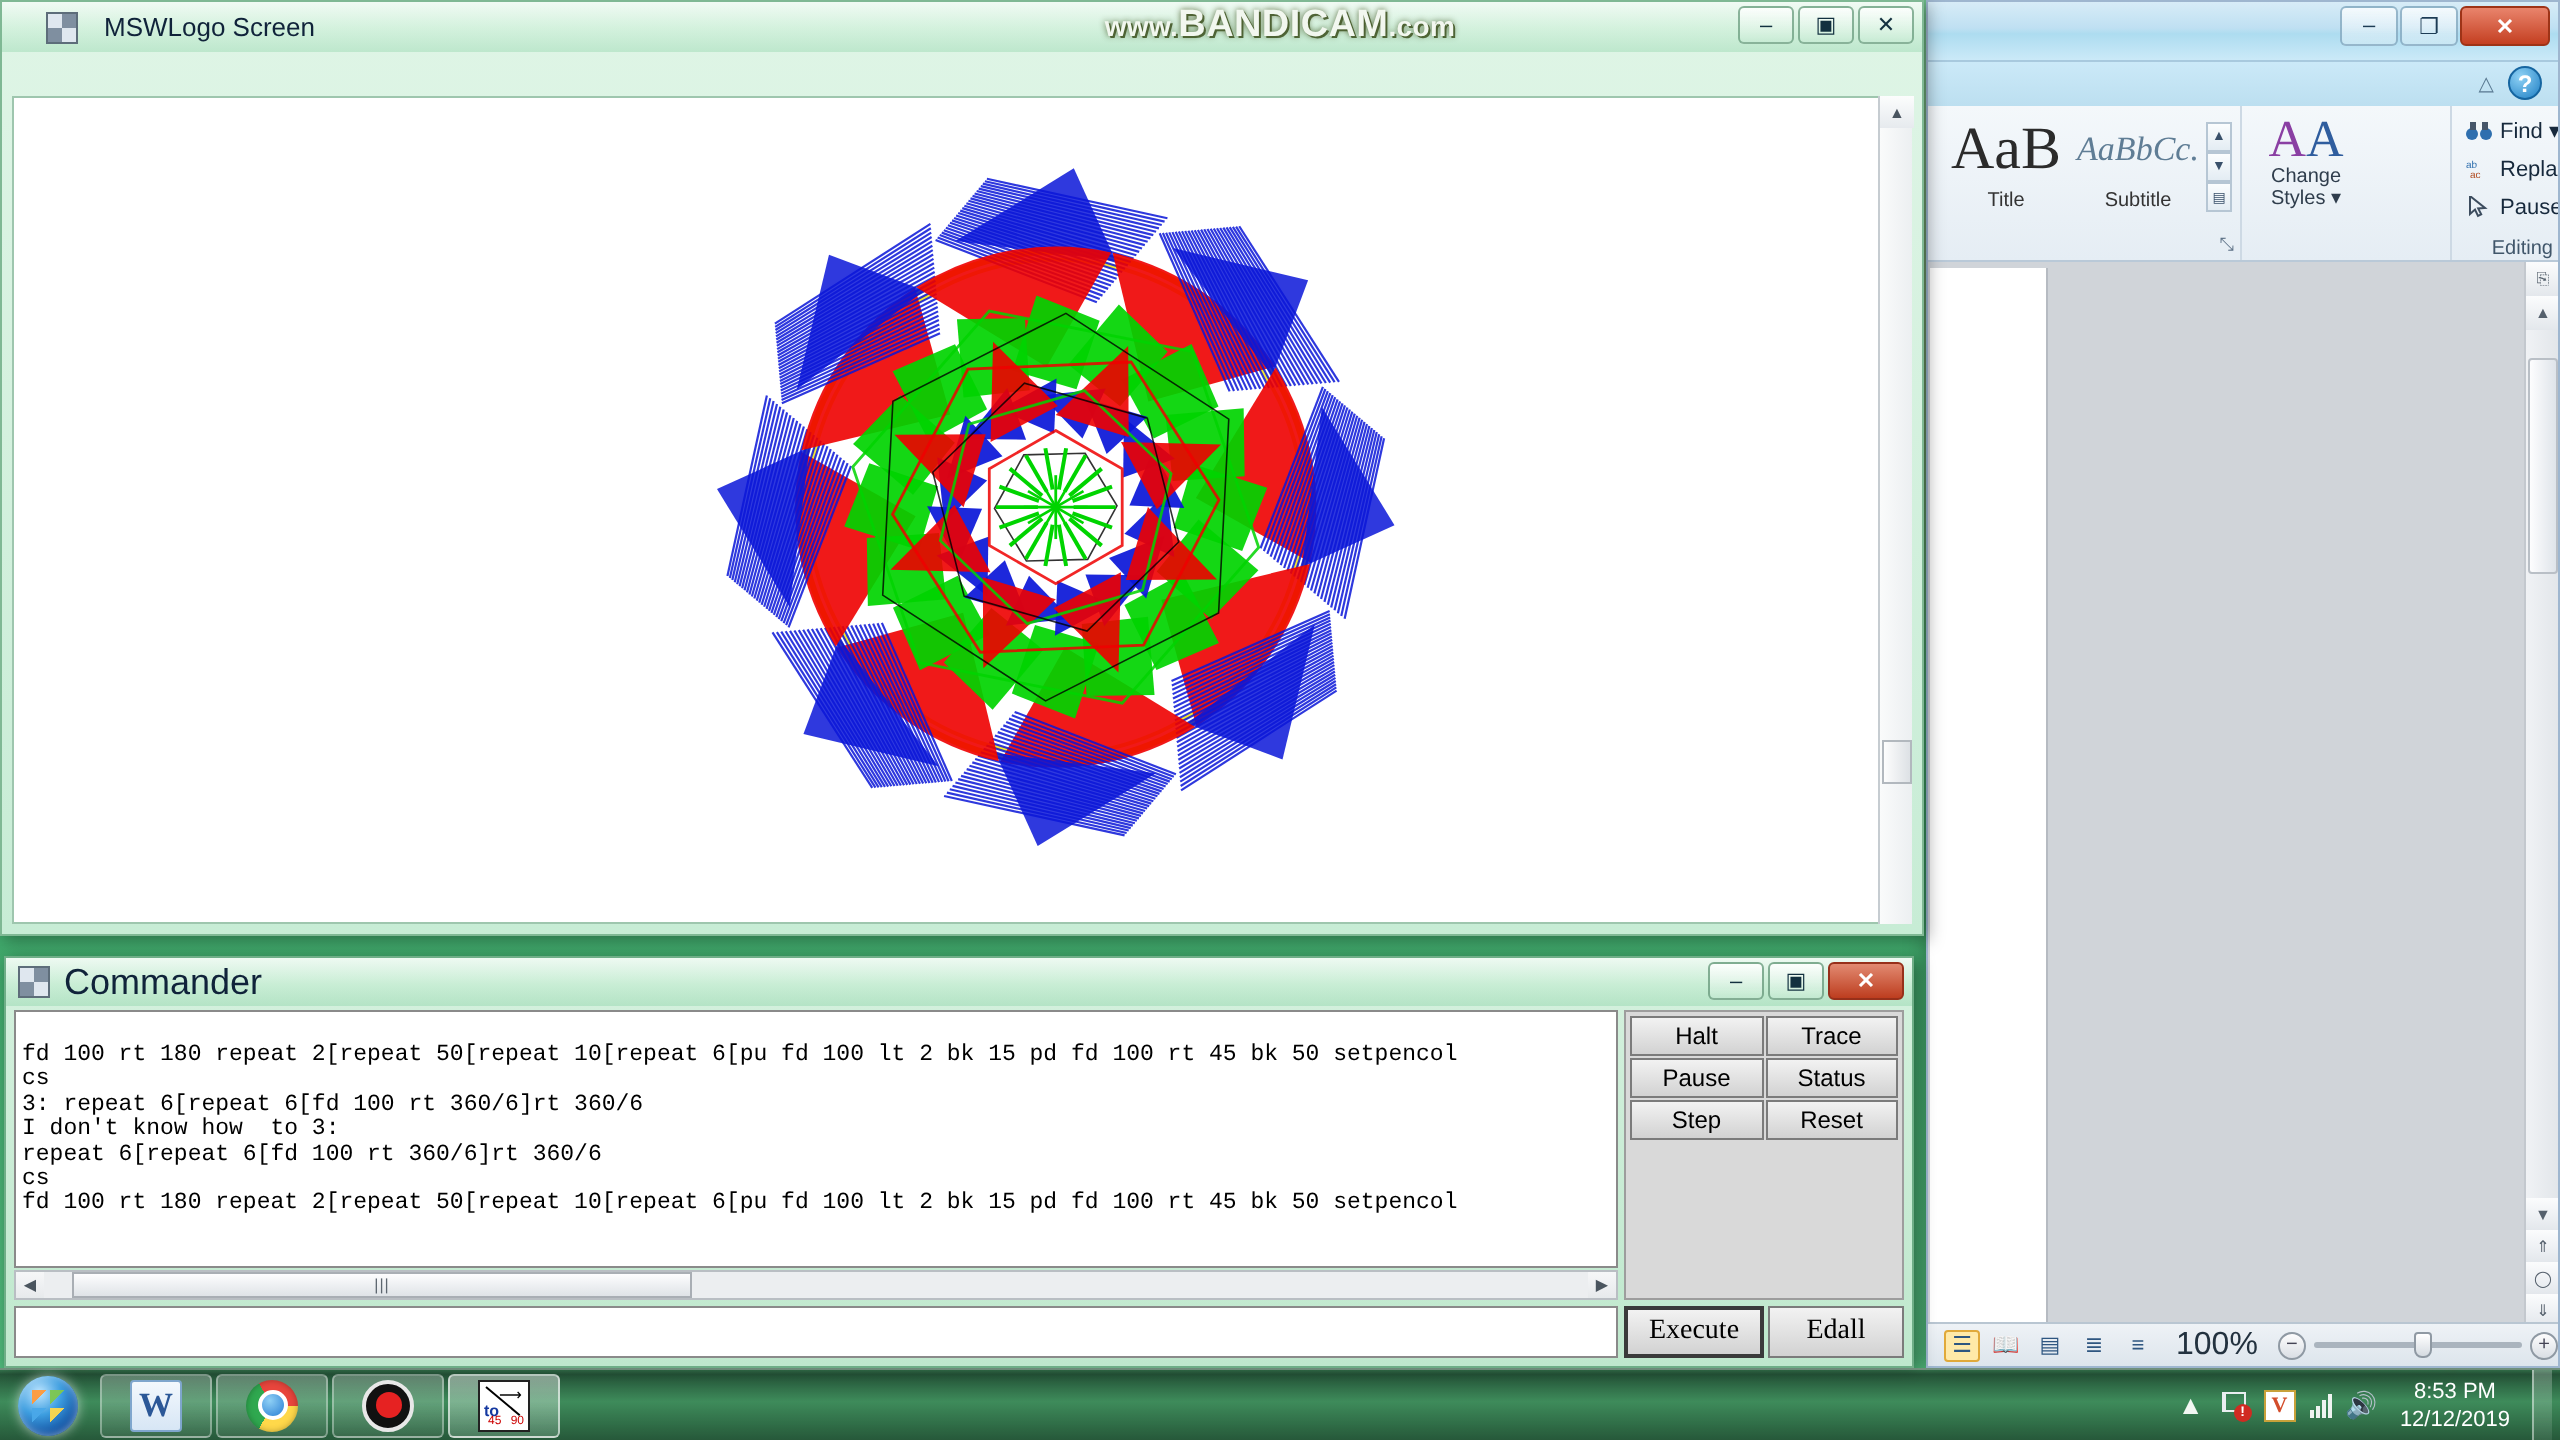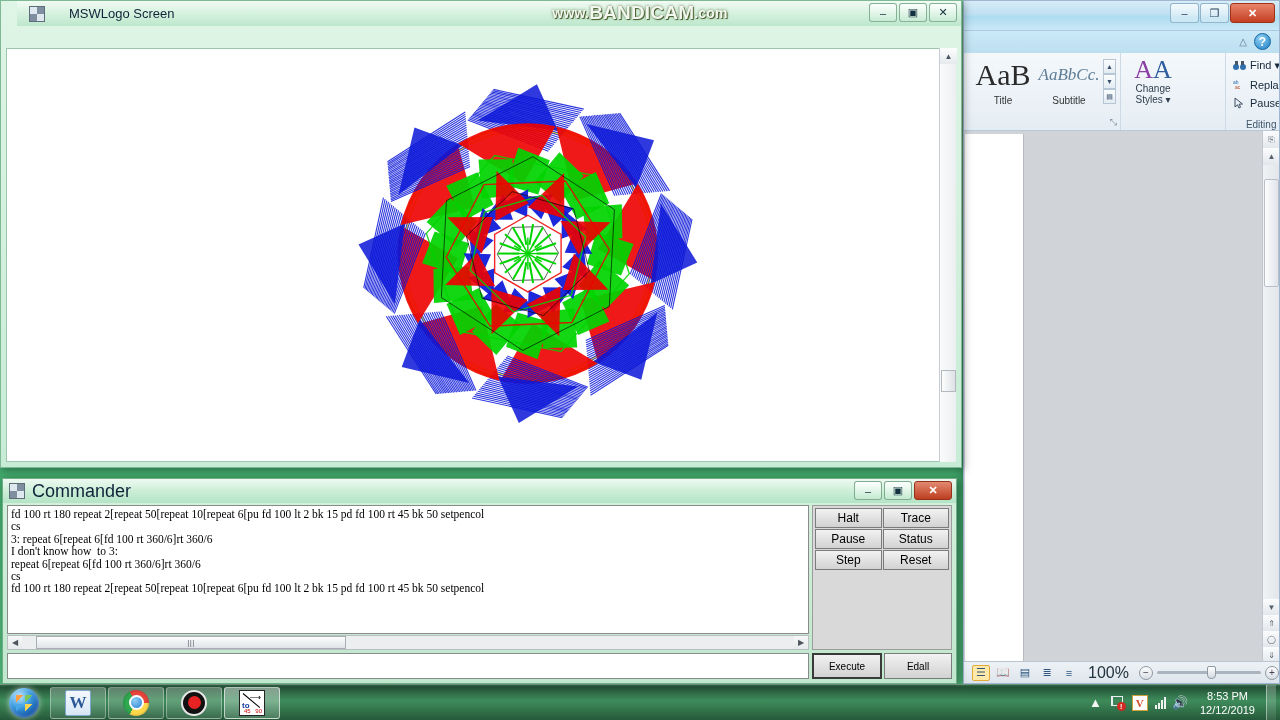--- a/index.html
+++ b/index.html
@@ -82,21 +82,21 @@
     border-bottom: 1px solid #b9c9d8;
     padding-left: 2px;
     overflow: hidden;
   }
   .ribbon-group { display: flex; flex-direction: column; position: relative; padding: 2px 4px; }
   .ribbon-group + .ribbon-group { border-left: 1px solid #cdd9e4; }
   .ribbon-group-label {
     font-size: 10px; color: #40566a; text-align: center;
     margin-top: auto; padding-top: 2px;
   }
-  .styles-gallery { display: flex; align-items: center; }
+  .styles-gallery { display: flex; align-items: flex-end; }
   .style-item { width: 66px; text-align: center; }
   .style-sample { height: 40px; display: flex; align-items: center; justify-content: center; overflow: hidden; }
   .style-sample.title { font-family: "Liberation Serif", serif; font-size: 30px; color: #2b2b2b; white-space: nowrap; }
   .style-sample.subtitle { font-family: "Liberation Serif", serif; font-style: italic; font-size: 17px; color: #5f7d95; white-space: nowrap; }
   .style-caption { font-size: 10px; color: #333; }
   .gallery-scroll { display: flex; flex-direction: column; margin-left: 1px; margin-top: 2px; }
   .gallery-scroll div {
     width: 13px; height: 15px; border: 1px solid #b6c6d4;
     background: linear-gradient(180deg,#fbfdfe,#e3ecf3);
     font-size: 7px; display: flex; align-items: center; justify-content: center;
@@ -152,21 +152,21 @@
   
   #logo-window {
     position: absolute; left: 0; top: 0; width: 962px; height: 468px;
     background: linear-gradient(180deg,#dff5e6,#c7ecd5);
     border: 1px solid #7fb894;
     box-shadow: 2px 2px 8px rgba(0,0,0,.35);
   }
   #logo-titlebar {
     height: 25px; position: relative;
     background: linear-gradient(180deg, rgba(255,255,255,.55), rgba(190,235,205,.3) 50%, rgba(150,215,175,.45));
-    display: flex; align-items: center; padding-left: 12px; gap: 24px; margin-left: 16px;
+    display: flex; align-items: center; padding-left: 22px; gap: 13px;
   }
   .app-icon {
     width: 16px; height: 16px; background: #fff;
     border: 1px solid #5d6d7a; position: relative; overflow: hidden;
     display: grid; grid-template-columns: 1fr 1fr; grid-template-rows: 1fr 1fr;
     font-size: 6px;
   }
   .app-icon i { display:block; }
   .app-icon i:nth-child(1){ background:#dfe7ef; }
   .app-icon i:nth-child(2){ background:#7f8fa0; }
@@ -222,22 +222,22 @@
   .cwb { width: 28px; height: 19px; border: 1px solid rgba(110,160,130,.85); border-radius: 3px;
          background: linear-gradient(180deg, rgba(255,255,255,.85), rgba(200,235,212,.55));
          display:flex; align-items:center; justify-content:center; font-size: 11px; color: #12303f; }
   .cwb.close { width: 38px; background: linear-gradient(180deg,#e28a71,#bd3d1f); border-color: #97301a; color: #fff; font-weight: bold; }
 
   #cmd-body { position: absolute; left: 4px; top: 26px; right: 4px; bottom: 4px; display: flex; }
   #cmd-left { flex: 1; display: flex; flex-direction: column; }
   #cmd-history {
     flex: 1; background: #fff; border: 1px solid #8a8a8a;
     position: relative; overflow: hidden;
-    font-family: Liberation Serif, serif; font-size: 11.5px; color: #000;
-    line-height: 12.4px; padding: 2px 0 0 3px;
+    font-family: Liberation Mono, monospace; font-size: 11.5px; color: #000;
+    line-height: 12.4px; padding: 16px 0 0 3px;
     white-space: pre;
   }
   #cmd-hbar {
     height: 15px; margin-top: 1px; display: flex; align-items: center;
     background: linear-gradient(180deg,#f6f7f8,#e7eaec); border: 1px solid #b9bec3;
   }
   .hb-arrow { width: 14px; height: 13px; display:flex; align-items:center; justify-content:center;
               font-size: 8px; color: #4b555f; }
   .hb-track { flex: 1; height: 13px; position: relative; background: #eceef0; }
   .hb-thumb {
@@ -259,21 +259,21 @@
     gap: 1px; padding: 2px; align-content: start;
   }
   .cbtn {
     background: linear-gradient(180deg,#f2f2f2,#d2d2d2);
     border: 1px solid #7b7b7b;
     font-size: 12px; color: #000;
     display: flex; align-items: center; justify-content: center;
     font-family: "Liberation Sans", sans-serif;
   }
   #cmd-bottom-btns { height: 26px; margin-top: 3px; display: flex; gap: 2px; }
-  #cmd-bottom-btns .cbtn { flex: 1; font-size: 10px; }
+  #cmd-bottom-btns .cbtn { flex: 1; font-size: 14px; font-family: Liberation Serif, serif; }
   #cmd-bottom-btns .cbtn.default { border: 2px solid #3a3a3a; }
 
   
   #bandicam {
     position: absolute; left: 510px; top: 2px; width: 260px; height: 22px;
     display: flex; align-items: center; justify-content: center;
     font-size: 19px; font-weight: bold; letter-spacing: .2px;
     color: #f2f7ef;
     text-shadow: 0 0 3px rgba(70,90,40,.9), 1px 1px 0 rgba(60,80,30,.85);
     z-index: 50;

